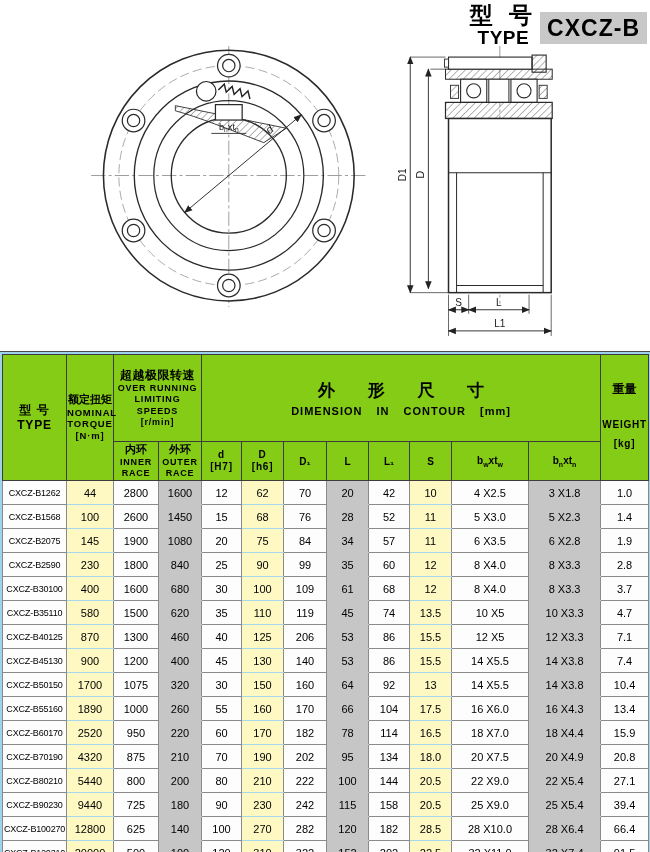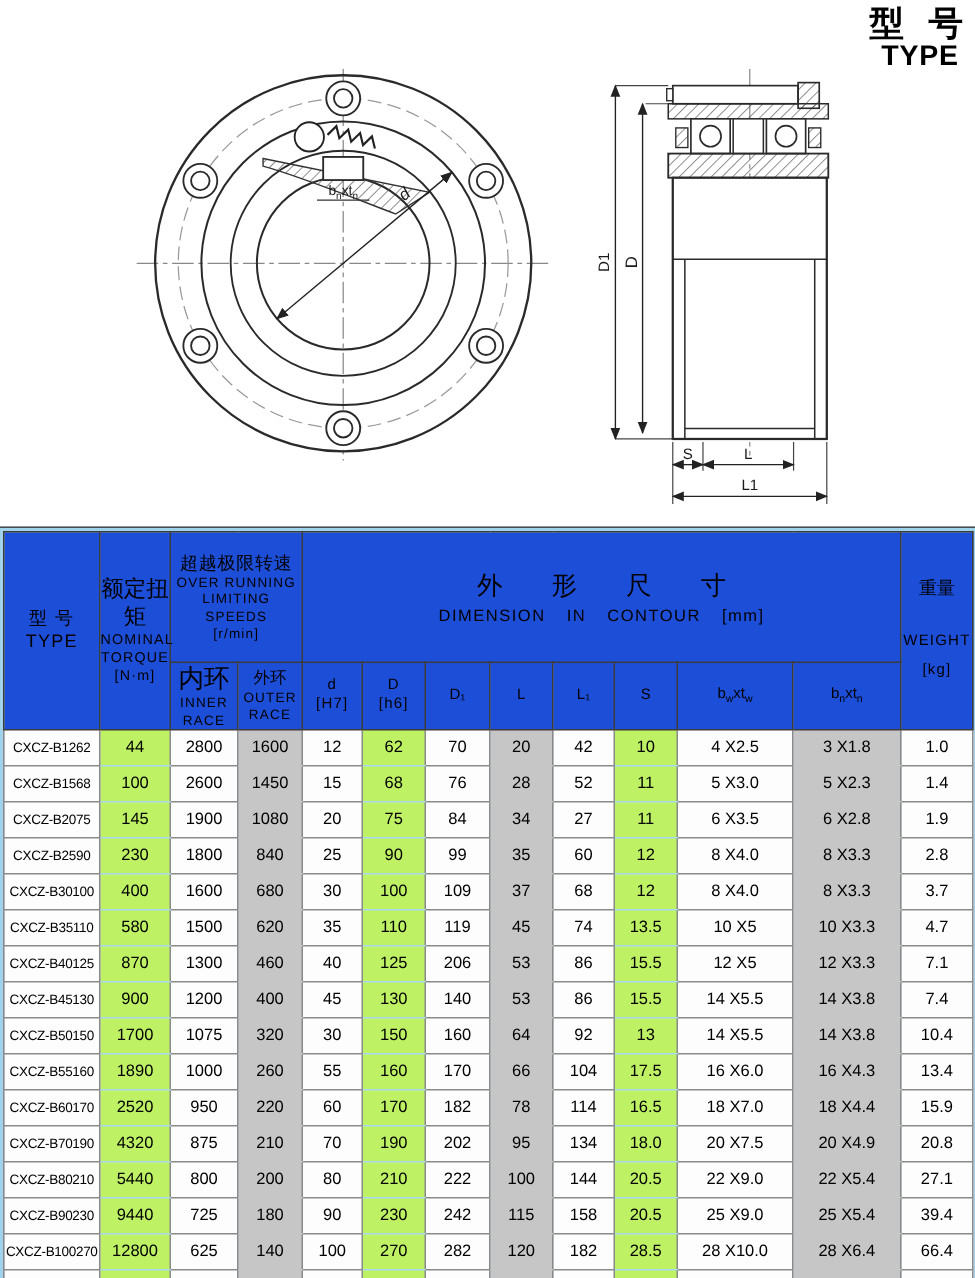--- a/index.html
+++ b/index.html
@@ -14,43 +14,44 @@
 
   
   .drawing{position:absolute;}
   #front-view{left:86px;top:44px;}
   #section-view{left:398px;top:44px;}
   svg text{font-family:"Liberation Sans",sans-serif;fill:#1a1a1a;}
 
   
   .spec-table-wrap{position:absolute;left:0;top:351px;width:650px;height:501px;background:#9fd3ec;box-sizing:border-box;padding:2px;border-top:1px solid #4a4a4a;}
   table{border-collapse:collapse;table-layout:fixed;width:646px;}
-  thead th{border:1px solid #3c3c3c;background:#1d4ed8;font-weight:normal;padding:0;vertical-align:middle;}
+  thead th{border:1px solid #3c3c3c;background:#84cc16;font-weight:bold;padding:0;vertical-align:middle;}
   thead tr.group-row th{height:86px;}
   thead tr.sub-row th{height:38px;font-size:10px;}
   th .cn{font-size:12px;letter-spacing:1px;line-height:1.25;}
   th .en{font-size:9px;letter-spacing:0.8px;line-height:1.25;white-space:pre-line;}
   th .dim-cn{font-size:17px;letter-spacing:14px;text-indent:14px;margin-bottom:3px;}
   th .dim-en{font-size:11px;letter-spacing:1px;word-spacing:10px;white-space:nowrap;}
   th .wt-en{line-height:1.9;margin-top:18px;}
   th sub{font-size:7px;}
   tbody td{border:1px solid #8a8a8a;height:23px;padding:0;text-align:center;font-size:11px;background:#fff;}
-  tbody td.cb{background:#bef264;border-top-color:#a9d7ee;border-bottom-color:#a9d7ee;}
+  tbody td.cb{background:#fef9c3;border-top-color:#a9d7ee;border-bottom-color:#a9d7ee;}
   tbody td.cg{background:#c6c6c6;border-top-color:#c6c6c6;border-bottom-color:#c6c6c6;}
   tbody td.cw{background:#fdfdfd;}
   tbody td.model{font-size:9px;letter-spacing:-0.2px;}
 </style>
 </head>
 <body>
 
 <div class="header-block">
   <div class="header-left">
     <div class="title-cn">型 号</div>
     <div class="title-en">TYPE</div>
   </div>
+  <div class="model-box">CXCZ-B</div>
 </div>
 
 <svg id="front-view" class="drawing" width="300" height="298" viewBox="0 0 290 290">
   <defs>
     <pattern id="hatch1" width="5" height="5" patternUnits="userSpaceOnUse" patternTransform="rotate(45)">
       <line x1="0" y1="0" x2="0" y2="5" stroke="#444" stroke-width="0.8"></line>
     </pattern>
     <marker id="arrA" viewBox="0 0 10 10" refX="9" refY="5" markerWidth="9" markerHeight="9" orient="auto-start-reverse">
       <path d="M0,1 L10,5 L0,9 z" fill="#222"></path>
     </marker>
@@ -170,21 +171,21 @@
         <col style="width:72px">
       <col style="width:48px">
     </colgroup>
     <thead>
       <tr class="group-row">
         <th rowspan="2">
           <div class="cn">型 号</div>
           <div class="en" style="font-size:12px">TYPE</div>
         </th>
         <th rowspan="2">
-          <div class="cn" style="font-size:15px;letter-spacing:0">额定扭矩</div>
+          <div class="cn" style="font-size:11px;letter-spacing:0">额定扭矩</div>
           <div class="en" style="font-size:9.5px">NOMINAL
 TORQUE
 [N·m]</div>
         </th>
         <th colspan="2">
           <div class="cn" style="font-size:12px;letter-spacing:0.5px">超越极限转速</div>
           <div class="en">OVER RUNNING
 LIMITING SPEEDS
 [r/min]</div>
         </th>
@@ -193,21 +194,21 @@
           <div class="dim-en">DIMENSION IN CONTOUR [mm]</div>
         </th>
         <th rowspan="2">
           <div class="cn" style="letter-spacing:0">重量</div>
           <div class="en wt-en" style="font-size:10px">WEIGHT
 [kg]</div>
         </th>
       </tr>
       <tr class="sub-row">
         <th>
-          <div class="cn" style="font-size:17px;letter-spacing:0">内环</div>
+          <div class="cn" style="font-size:11px;letter-spacing:0">内环</div>
           <div class="en">INNER
 RACE</div>
         </th>
         <th>
           <div class="cn" style="font-size:11px;letter-spacing:0">外环</div>
           <div class="en">OUTER
 RACE</div>
         </th>
         <th>
             <div class="en" style="font-size:10px">d
@@ -258,21 +259,21 @@
         </tr>
         <tr>
           <td class="cw model">CXCZ-B2075</td>
           <td class="cb">145</td>
           <td class="cw">1900</td>
           <td class="cg">1080</td>
           <td class="cw">20</td>
           <td class="cb">75</td>
           <td class="cw">84</td>
           <td class="cg">34</td>
-          <td class="cw">27</td>
+          <td class="cw">57</td>
           <td class="cb">11</td>
           <td class="cw">6 X3.5</td>
           <td class="cg">6 X2.8</td>
           <td class="cw">1.9</td>
         </tr>
         <tr>
           <td class="cw model">CXCZ-B2590</td>
           <td class="cb">230</td>
           <td class="cw">1800</td>
           <td class="cg">840</td>
@@ -287,21 +288,21 @@
           <td class="cw">2.8</td>
         </tr>
         <tr>
           <td class="cw model">CXCZ-B30100</td>
           <td class="cb">400</td>
           <td class="cw">1600</td>
           <td class="cg">680</td>
           <td class="cw">30</td>
           <td class="cb">100</td>
           <td class="cw">109</td>
-          <td class="cg">37</td>
+          <td class="cg">61</td>
           <td class="cw">68</td>
           <td class="cb">12</td>
           <td class="cw">8 X4.0</td>
           <td class="cg">8 X3.3</td>
           <td class="cw">3.7</td>
         </tr>
         <tr>
           <td class="cw model">CXCZ-B35110</td>
           <td class="cb">580</td>
           <td class="cw">1500</td>

